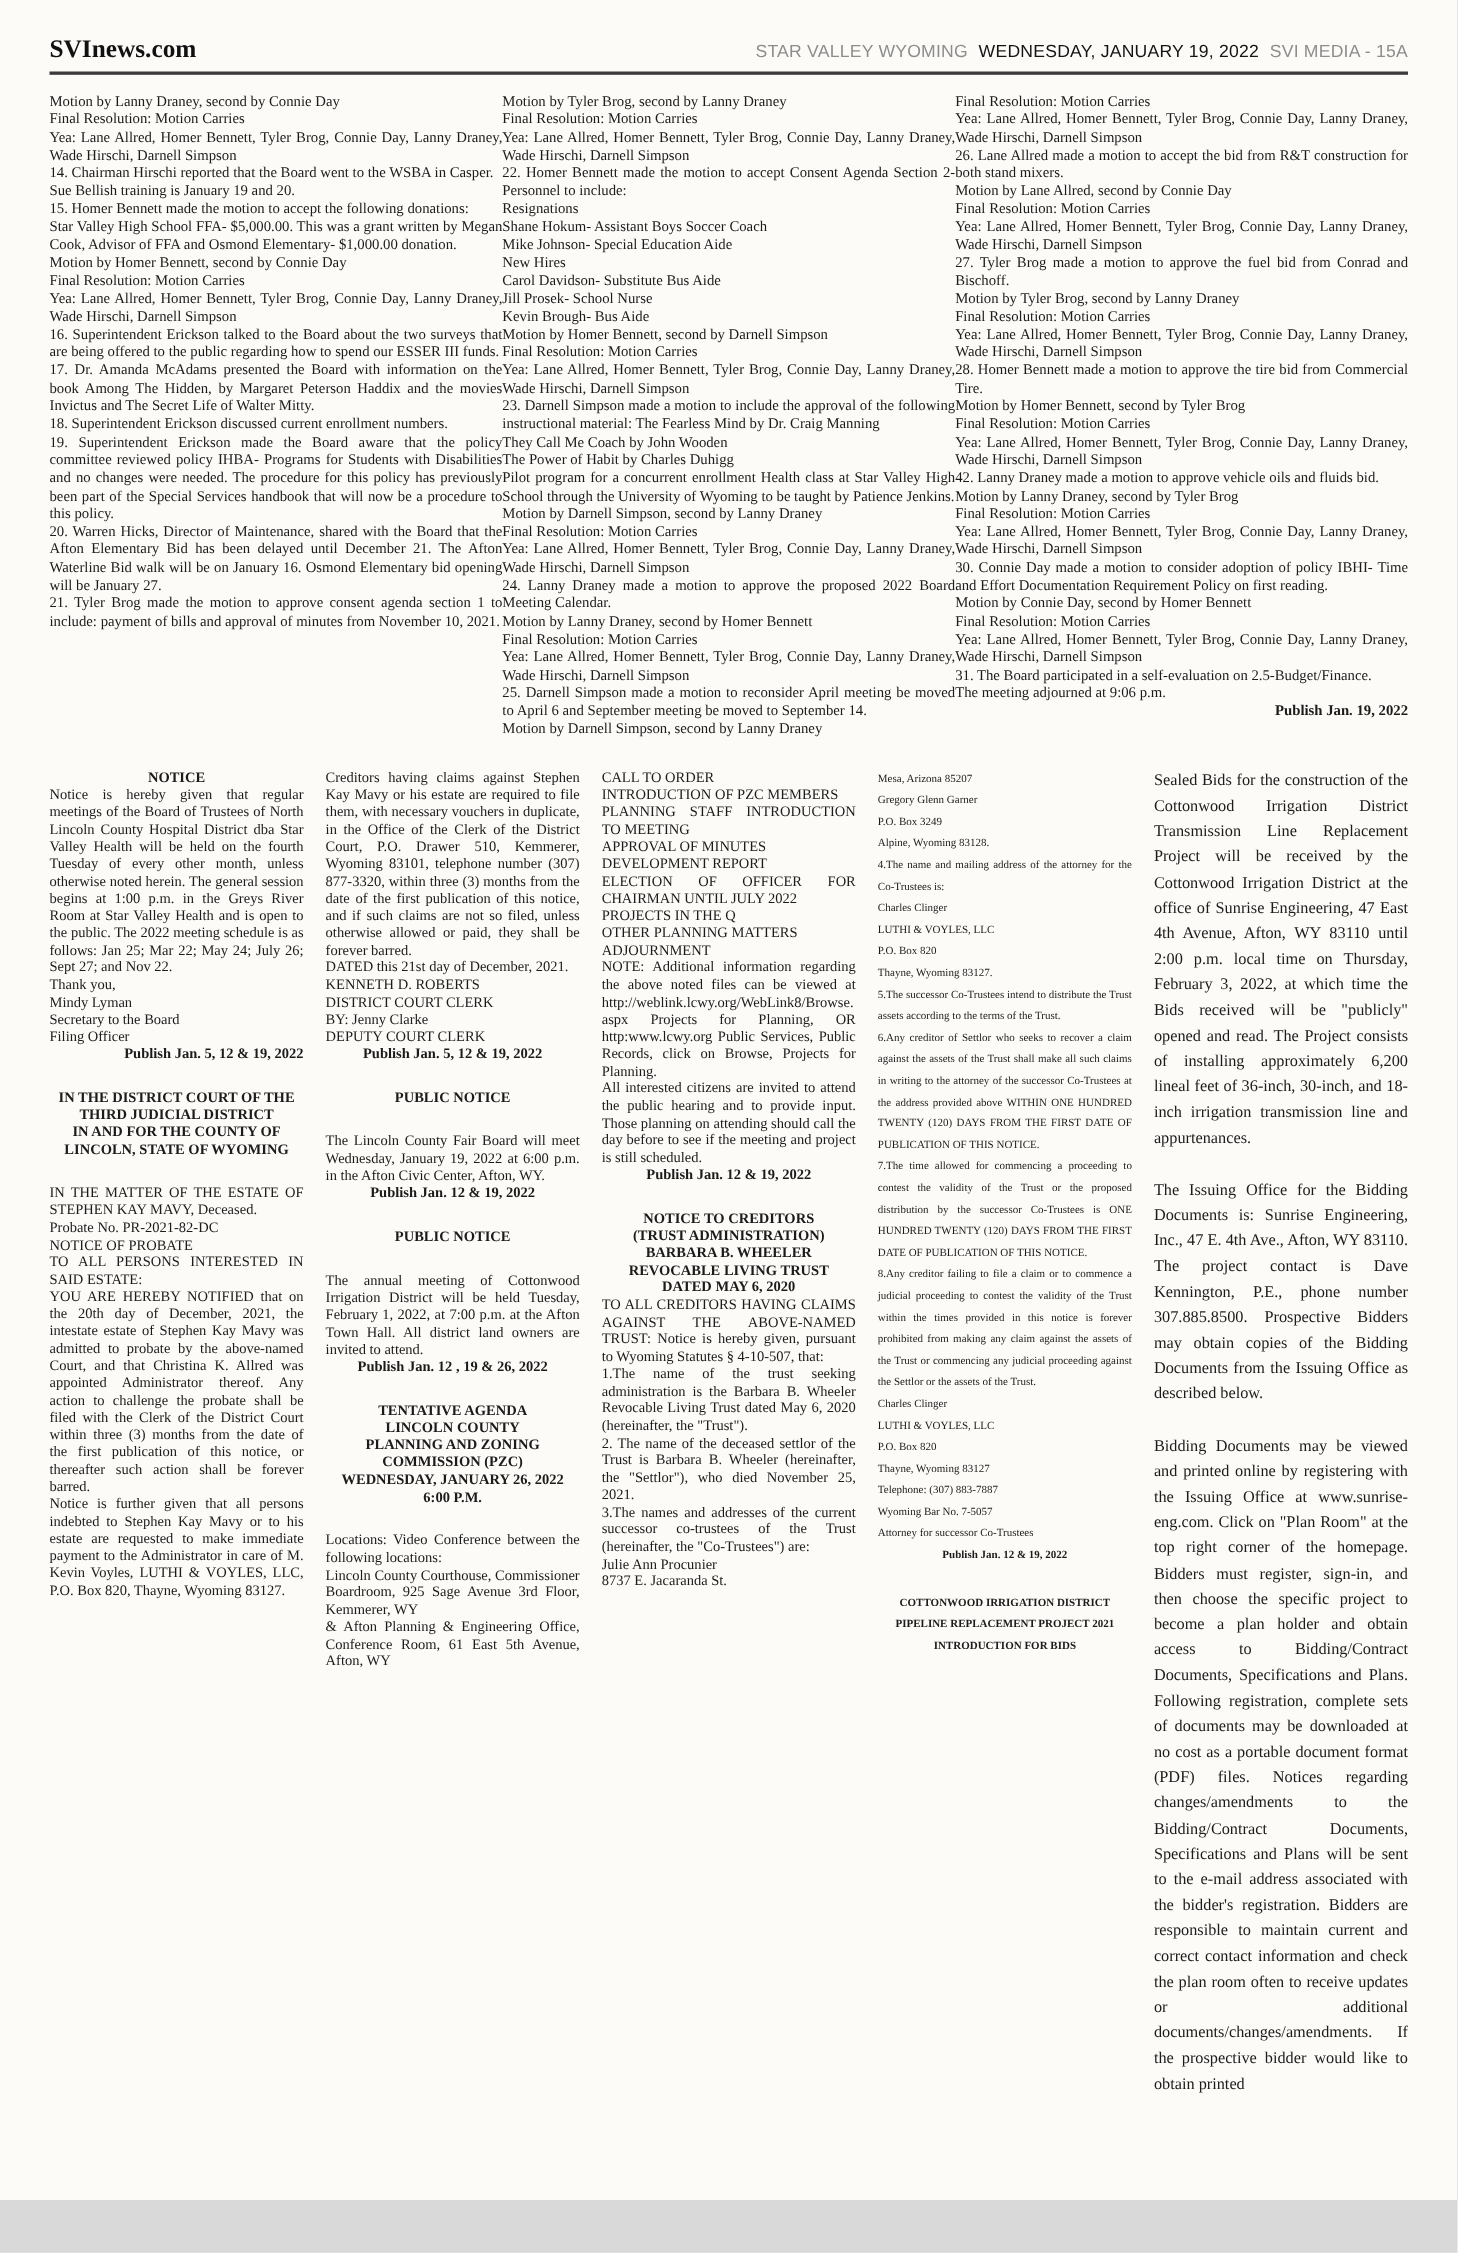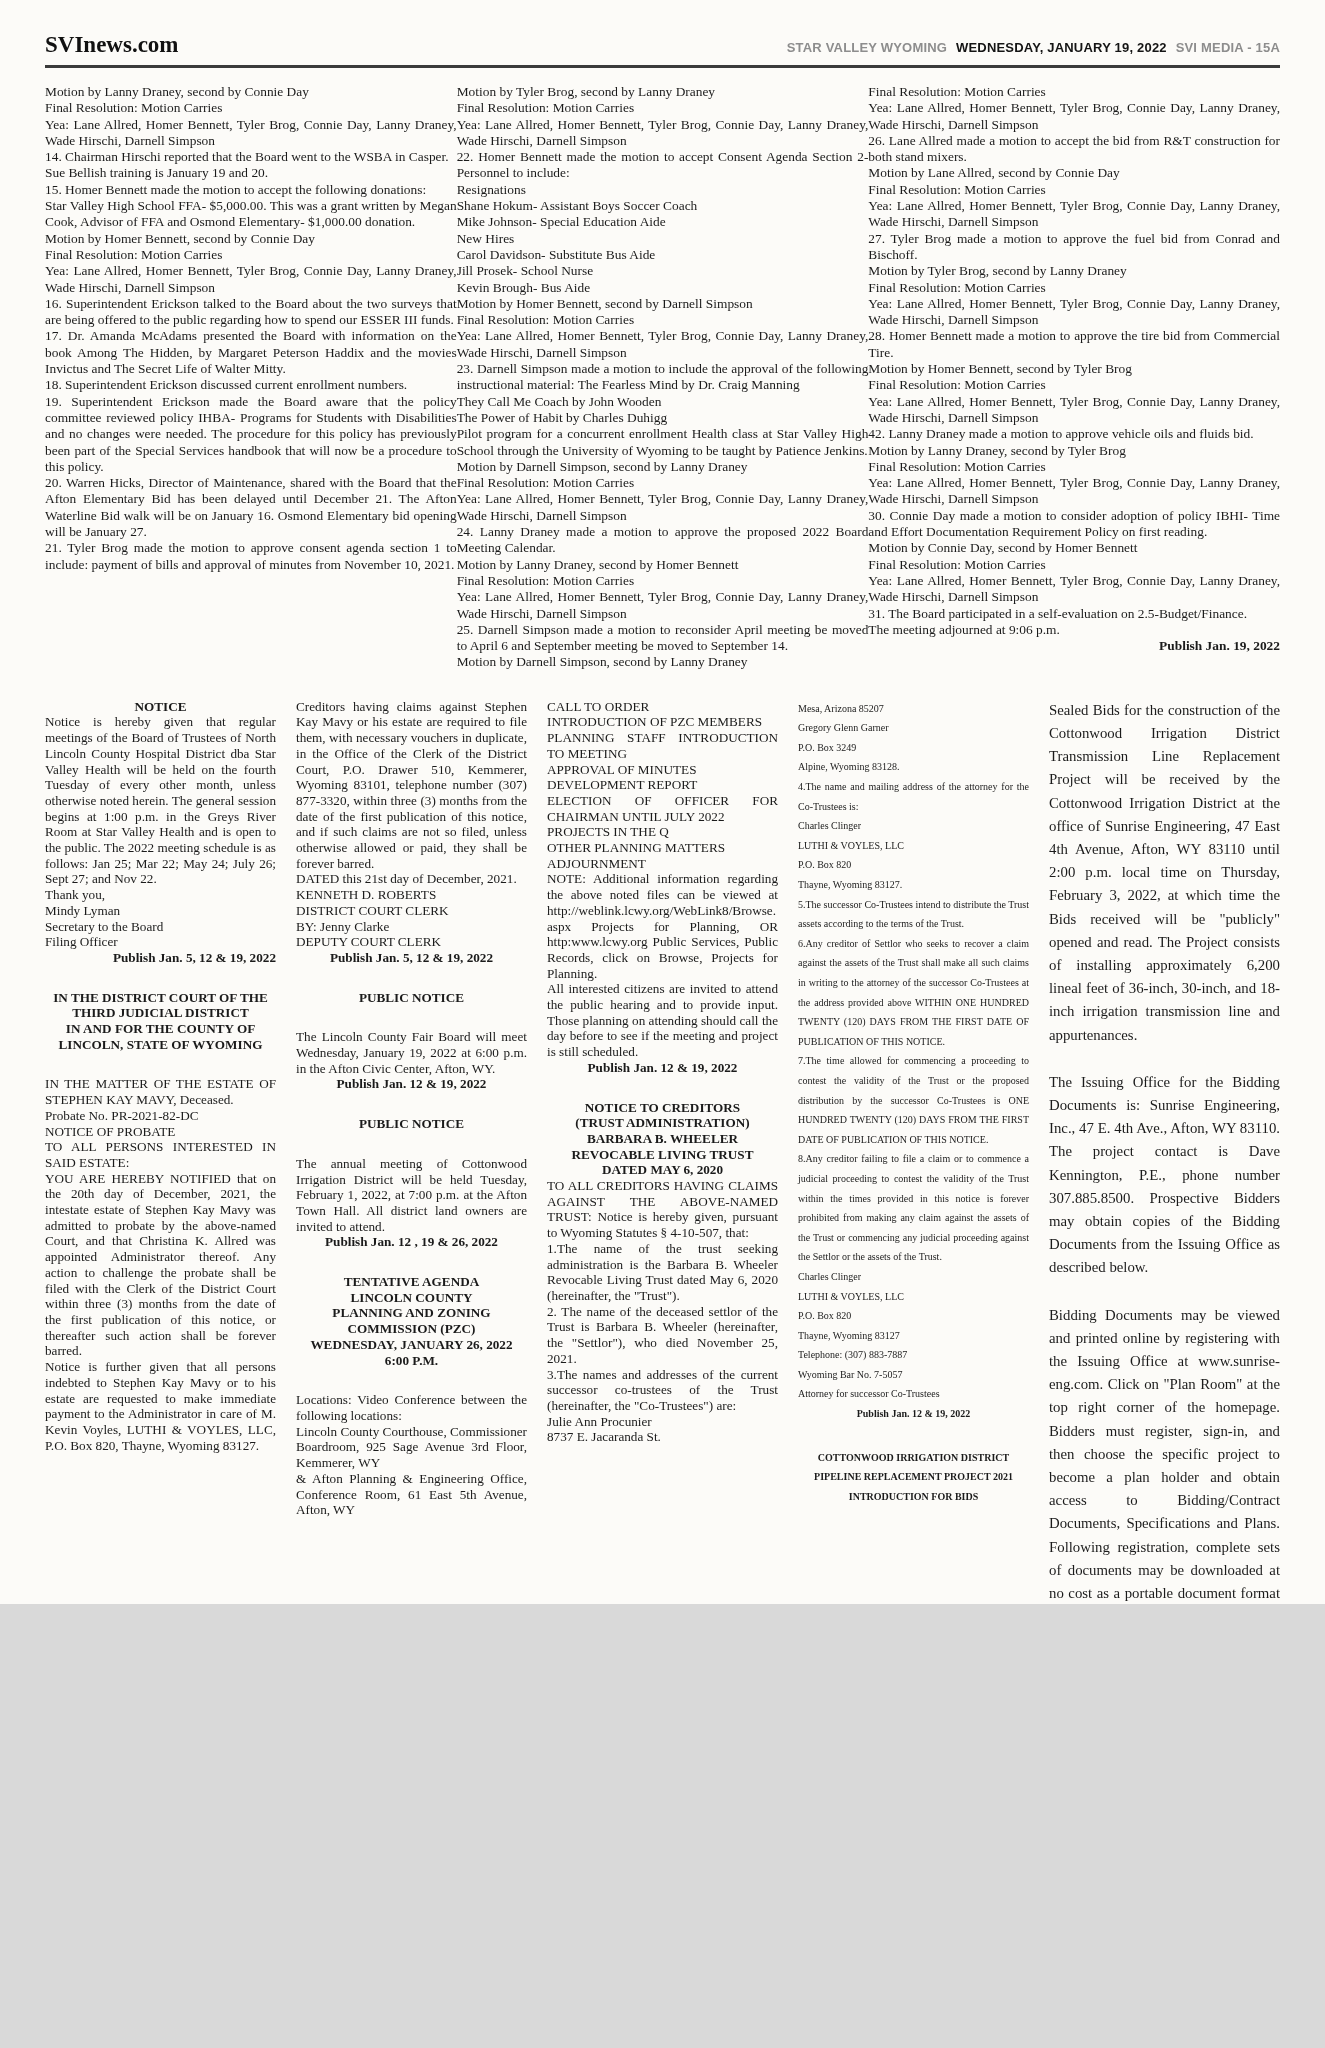--- a/index.html
+++ b/index.html
@@ -1,25 +1,25 @@
 <!DOCTYPE html>
 <html><head>
 <meta charset="utf-8">
 <style>
   * { box-sizing: border-box; }
   html, body { margin: 0; padding: 0; background: #d9d9d9; }
   .page {
-    width: 1325px; height: 1604px; margin: 0 auto;
+    width: 1325px; height: 2000px; margin: 0 auto;
     background: #fcfbf8; color: #1b1b1b;
     font-family: "Liberation Serif", "DejaVu Serif", serif;
     padding: 32px 45px 20px 45px; overflow: hidden;
   }
   .masthead { display: flex; justify-content: space-between; align-items: baseline; padding-bottom: 7px; }
   .site-title { font-size: 23px; font-weight: 700; color: #111; }
-  .issue-line { font-family: "Liberation Sans", "DejaVu Sans", sans-serif; font-size: 13px; font-weight: 700; color: #8d8d8d; letter-spacing: 0.2px; }
+  .issue-line { font-family: "Liberation Sans", "DejaVu Sans", sans-serif; font-size: 16px; font-weight: 400; color: #8d8d8d; letter-spacing: 0.2px; }
   .issue-line .seg { margin-left: 5px; }
   .issue-line .date { color: #141414; }
   .rule { height: 3px; background: #3b3b3b; margin: 0 0 16px 0; }
 
   .top-cols { display: flex; margin-bottom: 28px; }
   .top-cols .col { flex: 1 1 0; font-size: 13.4px; line-height: 16.3px; }
 
   .bottom-cols { display: flex; gap: 20px; }
   .bottom-cols .col { flex: 1 1 0; font-size: 13.2px; line-height: 15.7px; }
   .bottom-cols .col.loose  { font-size: 10px; line-height: 19.6px; }

